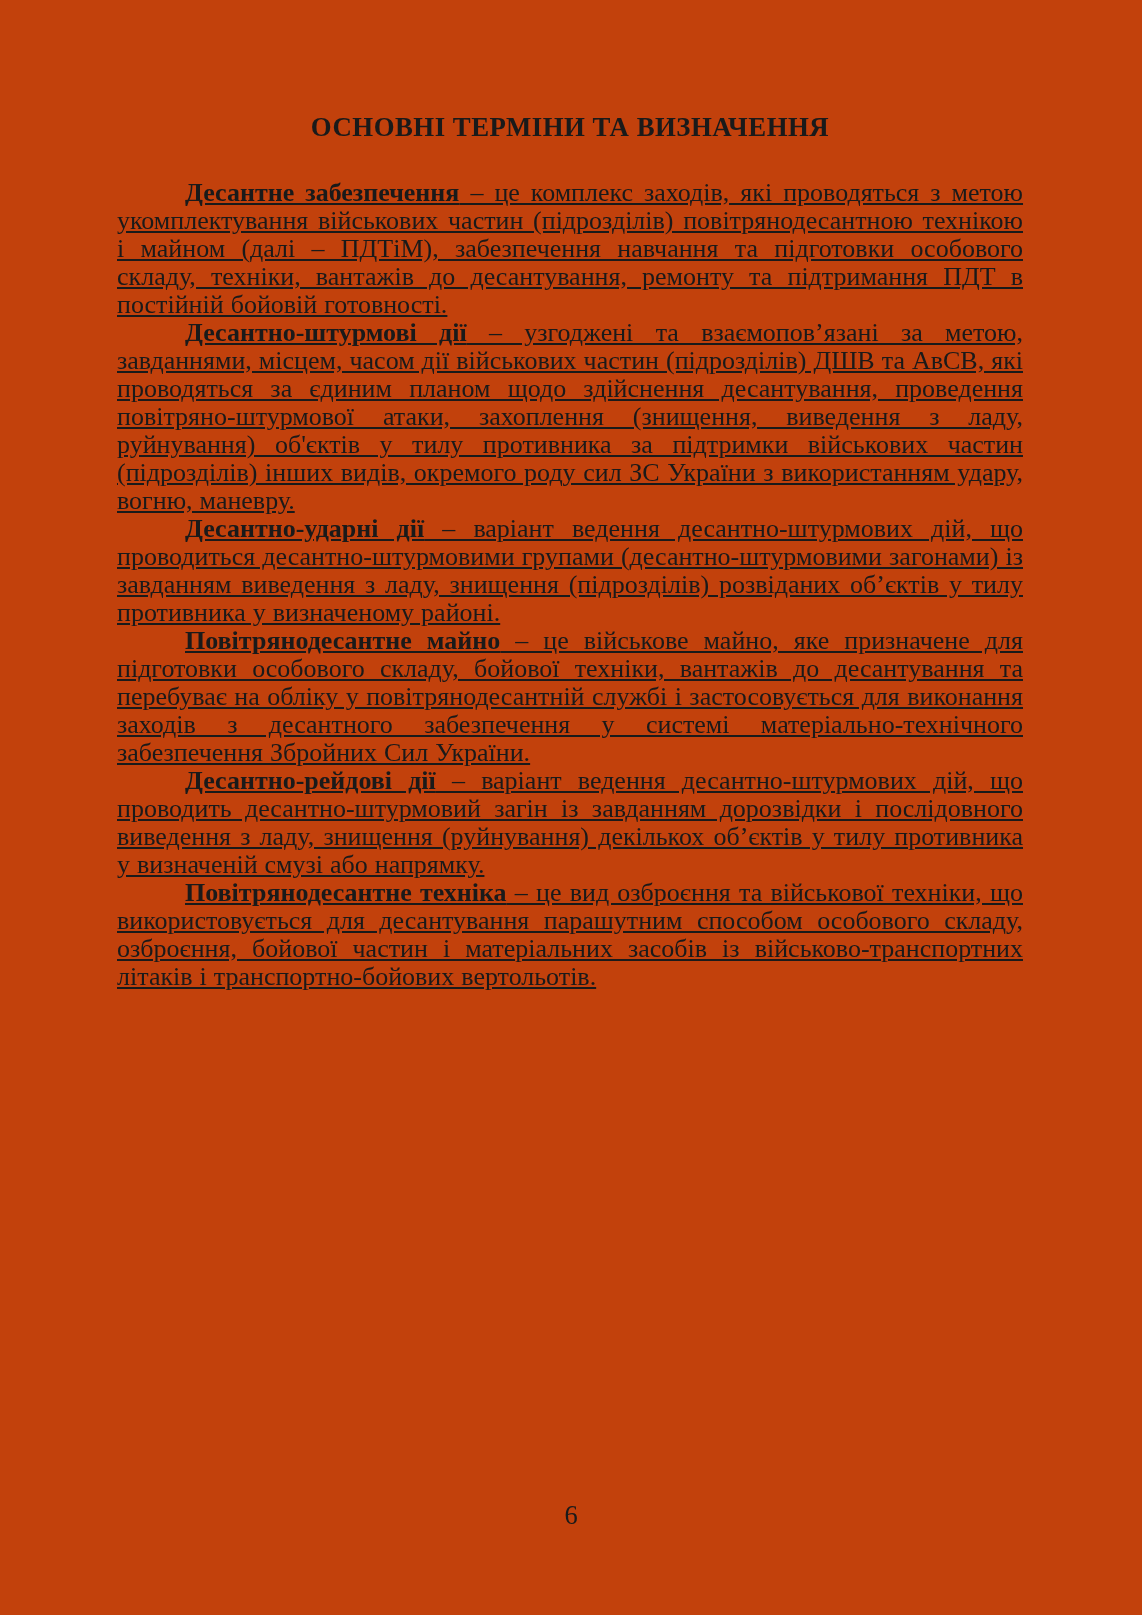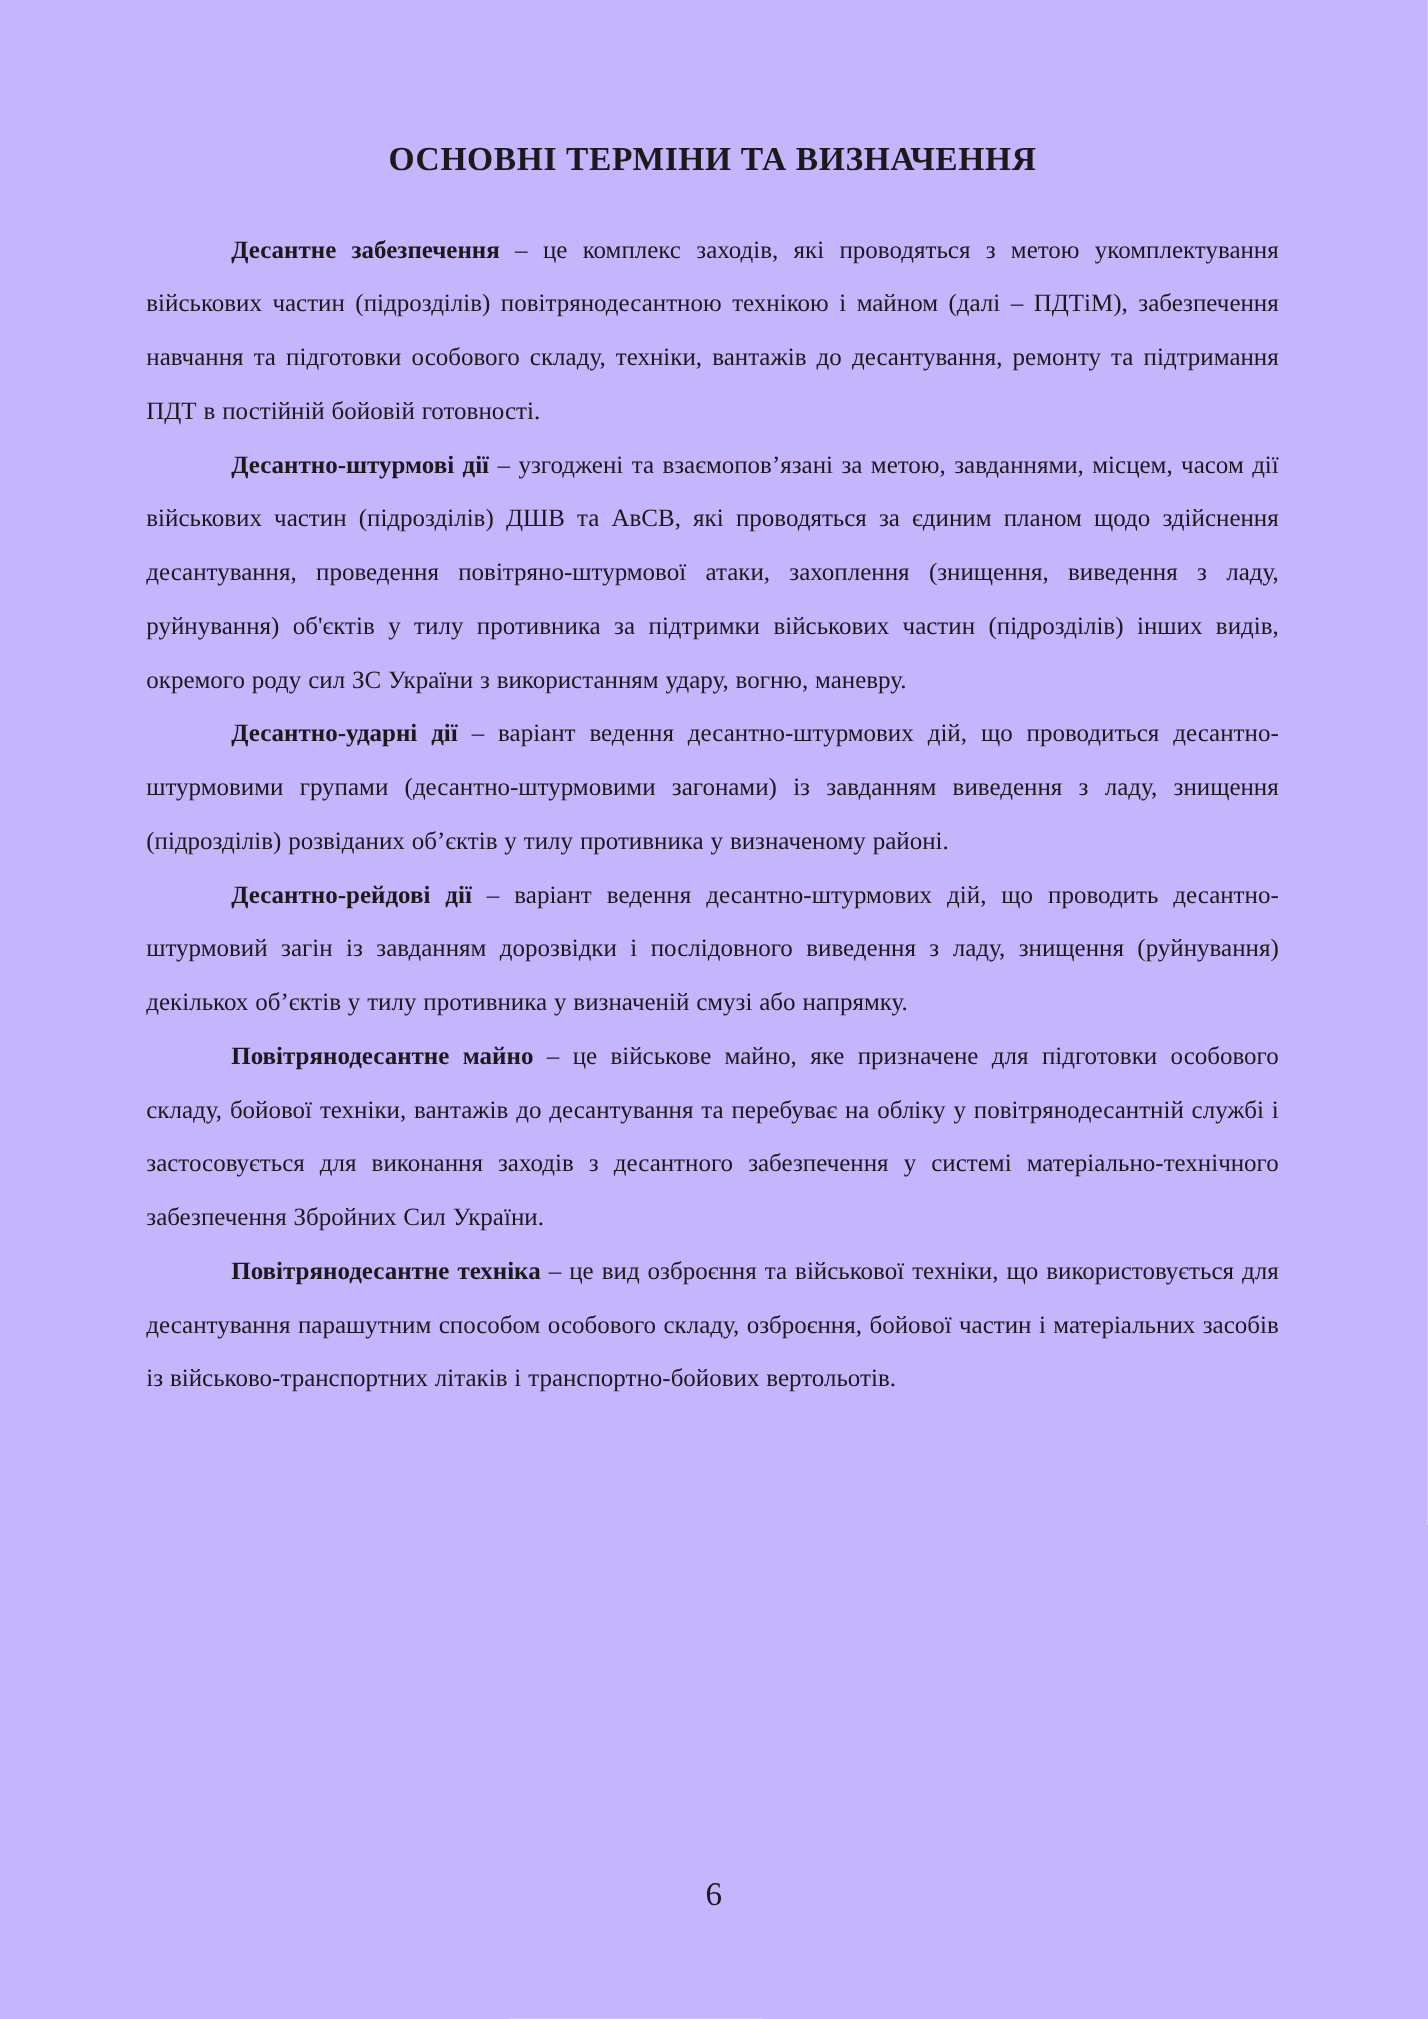--- a/index.html
+++ b/index.html
@@ -9,44 +9,45 @@
     height: 1615px;
     background: #ffffff;
     font-family: "Liberation Serif", "DejaVu Serif", serif;
     color: #1a1a1a;
     position: relative;
   }
   .page {
     position: relative;
     width: 1142px;
     height: 1615px;
-    background: #c4b5fd;
+    background: #c2410c;
     overflow: hidden;
   }
   .text-block {
     position: absolute;
     left: 117px;
     top: 0;
     width: 906px;
   }
   .doc-title {
     font-size: 26.8px;
     line-height: 30px;
     font-weight: 700;
     text-align: center;
     margin: 112px 0 37px 0;
     letter-spacing: 0.5px;
   }
   .para {
     margin: 0;
-    font-size: 20px;
-    line-height: 43px;
+    font-size: 26px;
+    line-height: 28px;
     text-align: justify;
     text-indent: 68px;
     word-spacing: 0.5px;
+    text-decoration: underline;
   }
   .para .term {
     font-weight: 700;
   }
   .page-number {
     position: absolute;
     top: 1500px;
     left: 0;
     width: 100%;
     text-align: center;
@@ -61,22 +62,22 @@
   <div class="text-block">
 
     <h1 class="doc-title">ОСНОВНІ ТЕРМІНИ ТА ВИЗНАЧЕННЯ</h1>
 
     <p class="para"><span class="term">Десантне забезпечення</span><span> – це комплекс заходів, які проводяться з метою укомплектування військових частин (підрозділів) повітрянодесантною технікою і майном (далі – ПДТіМ), забезпечення навчання та підготовки особового складу, техніки, вантажів до десантування, ремонту та підтримання ПДТ в постійній бойовій готовності.</span></p>
 
     <p class="para"><span class="term">Десантно-штурмові дії</span><span> – узгоджені та взаємопов’язані за метою, завданнями, місцем, часом дії військових частин (підрозділів) ДШВ та АвСВ, які проводяться за єдиним планом щодо здійснення десантування, проведення повітряно-штурмової атаки, захоплення (знищення, виведення з ладу, руйнування) об'єктів у тилу противника за підтримки військових частин (підрозділів) інших видів, окремого роду сил ЗС України з використанням удару, вогню, маневру.</span></p>
 
     <p class="para"><span class="term">Десантно-ударні дії</span><span> – варіант ведення десантно-штурмових дій, що проводиться десантно-штурмовими групами (десантно-штурмовими загонами) із завданням виведення з ладу, знищення (підрозділів) розвіданих об’єктів у тилу противника у визначеному районі.</span></p>
 
+    <p class="para"><span class="term">Повітрянодесантне майно</span><span> – це військове майно, яке призначене для підготовки особового складу, бойової техніки, вантажів до десантування та перебуває на обліку у повітрянодесантній службі і застосовується для виконання заходів з десантного забезпечення у системі матеріально-технічного забезпечення Збройних Сил України.</span></p>
+
     <p class="para"><span class="term">Десантно-рейдові дії</span><span> – варіант ведення десантно-штурмових дій, що проводить десантно-штурмовий загін із завданням дорозвідки і послідовного виведення з ладу, знищення (руйнування) декількох об’єктів у тилу противника у визначеній смузі або напрямку.</span></p>
-
-    <p class="para"><span class="term">Повітрянодесантне майно</span><span> – це військове майно, яке призначене для підготовки особового складу, бойової техніки, вантажів до десантування та перебуває на обліку у повітрянодесантній службі і застосовується для виконання заходів з десантного забезпечення у системі матеріально-технічного забезпечення Збройних Сил України.</span></p>
 
     <p class="para"><span class="term">Повітрянодесантне техніка</span><span> – це вид озброєння та військової техніки, що використовується для десантування парашутним способом особового складу, озброєння, бойової частин і матеріальних засобів із військово-транспортних літаків і транспортно-бойових вертольотів.</span></p>
 
   </div>
 
   <div class="page-number">6</div>
 </div>
 
 </body></html>

